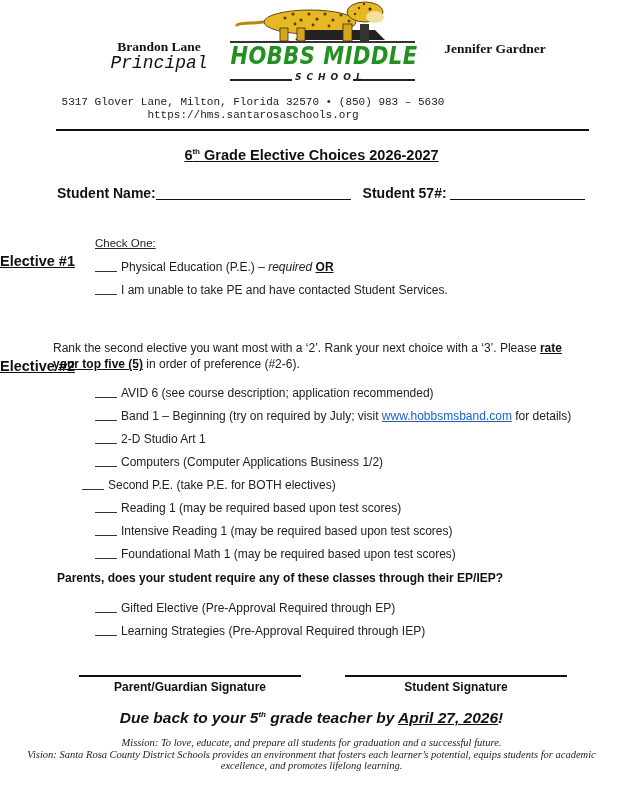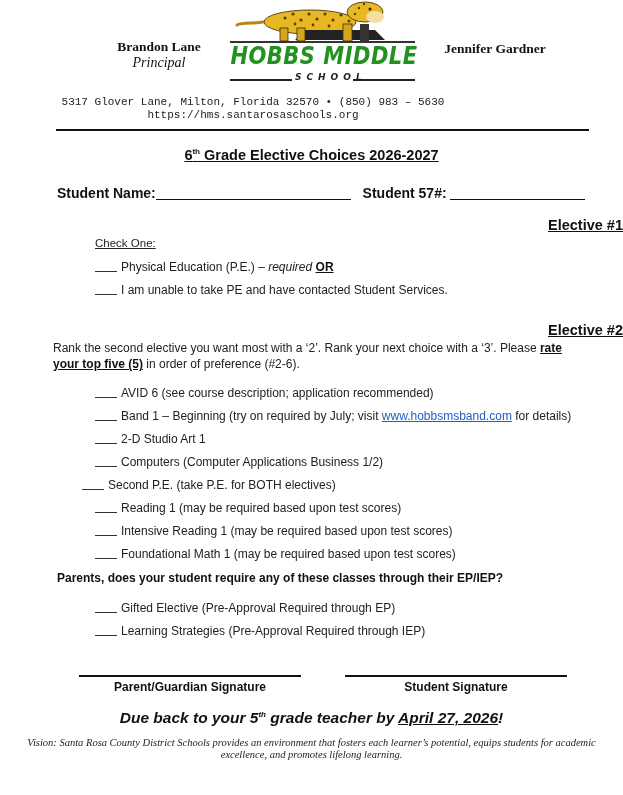--- a/index.html
+++ b/index.html
@@ -3,21 +3,21 @@
   <meta charset="utf-8">
   <style>
     * { box-sizing: border-box; margin: 0; padding: 0; }
     html, body { width: 623px; height: 795px; background: #ffffff; overflow: hidden; }
     body { position: relative; font-family: "Liberation Sans", sans-serif; color: #111; }
     .abs { position: absolute; }
 
     
     .staff { text-align: center; font-family: "Liberation Serif", serif; line-height: 16px; }
     .staff .name { font-weight: bold; font-size: 13.5px; color: #111; }
-    .staff .role { font-style: italic; font-size: 14px; color: #111; }
+    .staff .role { font-style: italic; font-size: 18px; color: #111; font-family: Liberation Mono, monospace; }
     #staff-left { left: 94px; top: 39px; width: 130px; }
     #staff-right { left: 428px; top: 41px; width: 134px; }
 
     #logo { left: 225px; top: 0px; width: 195px; height: 90px; }
     .logo-text { position: absolute; left: 3px; top: 44px; width: 192px; text-align: center;
       font-family: "DejaVu Sans", sans-serif; font-weight: bold; font-style: italic;
       font-size: 21px; letter-spacing: 0.5px; color: #22911f; transform: scaleY(1.15); }
     .logo-sub { position: absolute; left: 0; top: 73px; width: 195px; height: 12px; }
     .logo-sub .line { position: absolute; top: 6px; height: 2px; background: #222; }
     .logo-sub .word { position: absolute; left: 70px; width: 56px; text-align: center; top: -1px;
@@ -30,21 +30,21 @@
 
     #rule { left: 56px; top: 129px; width: 533px; height: 2px; background: #111; }
 
     #form-title { left: 0; top: 147px; width: 623px; text-align: center; font-weight: bold; font-size: 14.5px; }
     #form-title span.t { text-decoration: underline; }
     sup { font-size: 8px; vertical-align: 6px; }
 
     #student-row { left: 57px; top: 185px; font-weight: bold; font-size: 14px; white-space: nowrap; }
     .blank-line { display: inline-block; border-bottom: 1.5px solid #111; height: 14px; vertical-align: -2px; }
 
-    .section-h { left: 0; width: 623px; text-align: right; font-weight: bold; font-size: 14.5px; text-decoration: underline; }
+    .section-h { left: 0; width: 623px; text-align: left; font-weight: bold; font-size: 14.5px; text-decoration: underline; margin-top: 36px; }
 
     .line-item { font-size: 12px; color: #222; white-space: nowrap; }
     .u-blank { display: inline-block; width: 22px; border-bottom: 1px solid #333; height: 10px; margin-right: 4px; vertical-align: -1px; }
 
     #rank-intro { left: 53px; top: 340px; width: 526px; font-size: 12px; line-height: 16px; color: #222; }
     .bu { font-weight: bold; text-decoration: underline; color: #111; }
 
     .link { color: #1f5fc2; text-decoration: underline; }
 
     #parents-q { left: 57px; top: 571px; font-weight: bold; font-size: 12px; color: #111; }
@@ -184,14 +184,15 @@
 <div class="abs sig-line" style="left:79px;top:675px;width:222px;"></div>
 <div class="abs sig-label" style="left:79px;top:680px;width:222px;">Parent/Guardian Signature</div>
 <div class="abs sig-line" style="left:345px;top:675px;width:222px;"></div>
 <div class="abs sig-label" style="left:345px;top:680px;width:222px;">Student Signature</div>
 
 <div class="abs" id="due">
   <span>Due back to your 5</span><sup>th</sup><span> grade teacher by </span><span class="date">April 27, 2026</span><span>!</span>
 </div>
 
 <div class="abs" id="mission">
+  <div>Mission: To love, educate, and prepare all students for graduation and a successful future.</div>
   <div>Vision: Santa Rosa County District Schools provides an environment that fosters each learner’s potential, equips students for academic excellence, and promotes lifelong learning.</div>
 </div>
 
 </body></html>

